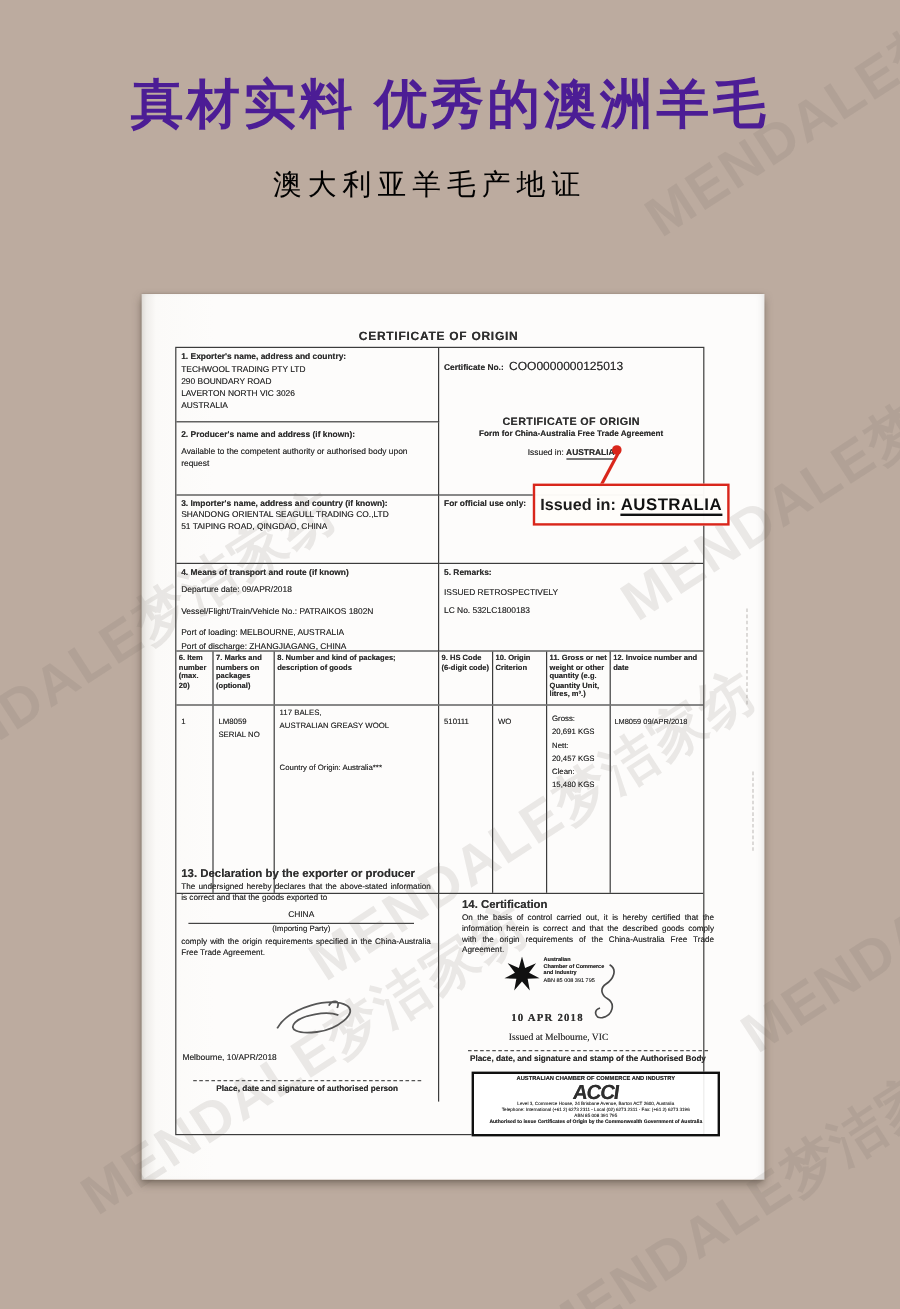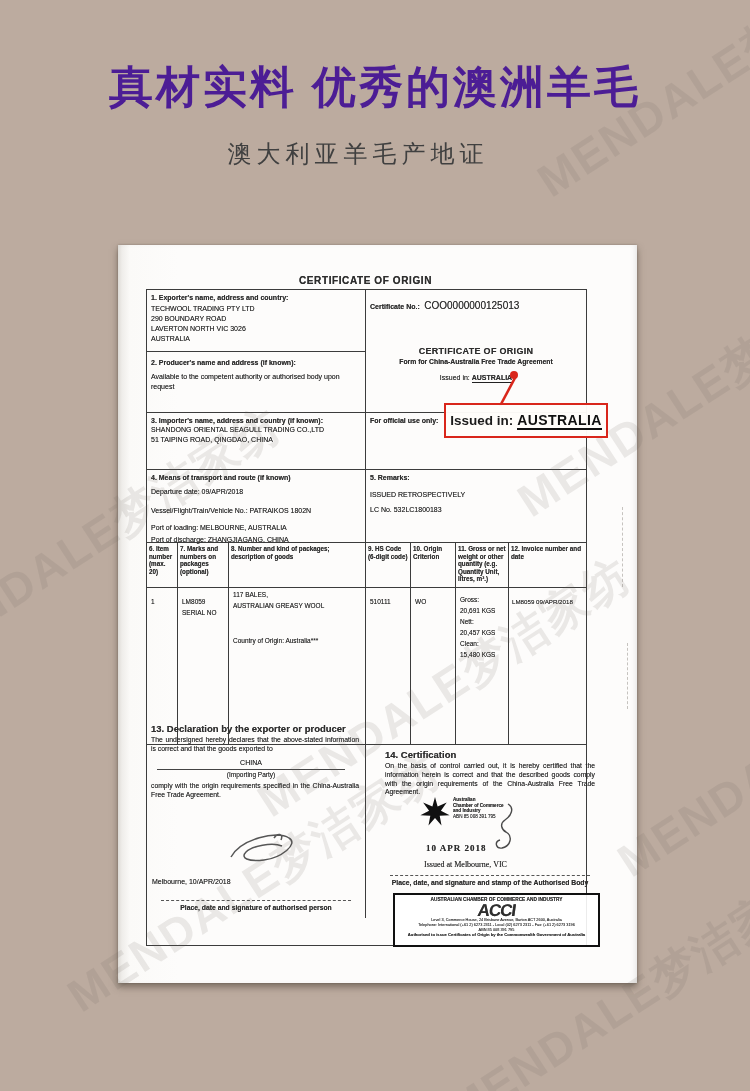--- a/index.html
+++ b/index.html
@@ -2,21 +2,21 @@
 <html><head>
 <meta charset="utf-8">
 <style>
   html,body{margin:0;padding:0;}
   .stage{position:relative;width:750px;height:1091px;background:#bcab9f;overflow:hidden;
          font-family:"Liberation Sans",sans-serif;}
   
   .heading{position:absolute;left:0;top:58px;width:750px;text-align:center;
            font-size:44px;font-weight:bold;color:#4c1d95;letter-spacing:3px;}
   .subheading{position:absolute;left:0;top:138px;width:716px;text-align:center;
-              font-size:24px;color:#404040;letter-spacing:5px;}
+              font-size:24px;color:#000000;letter-spacing:5px;}
   
   .wm{position:absolute;z-index:20;font-size:46px;font-weight:bold;letter-spacing:2px;
       color:rgba(110,100,92,0.13);white-space:nowrap;transform:rotate(-33deg);
       transform-origin:left bottom;pointer-events:none;}
   
   .paper{position:absolute;left:118px;top:245px;width:519px;height:738px;
          background:linear-gradient(90deg,#dedbd6 0px,#efedea 4px,#fbfaf8 12px,#fdfcfb 60px,#fdfcfb 100%);
          box-shadow:0 4px 7px rgba(70,58,48,.55),0 0 2px rgba(90,80,70,.4),
                     inset -4px 0 7px -4px rgba(0,0,0,.14);}
   .paper *{color:#2e2e2e;}

